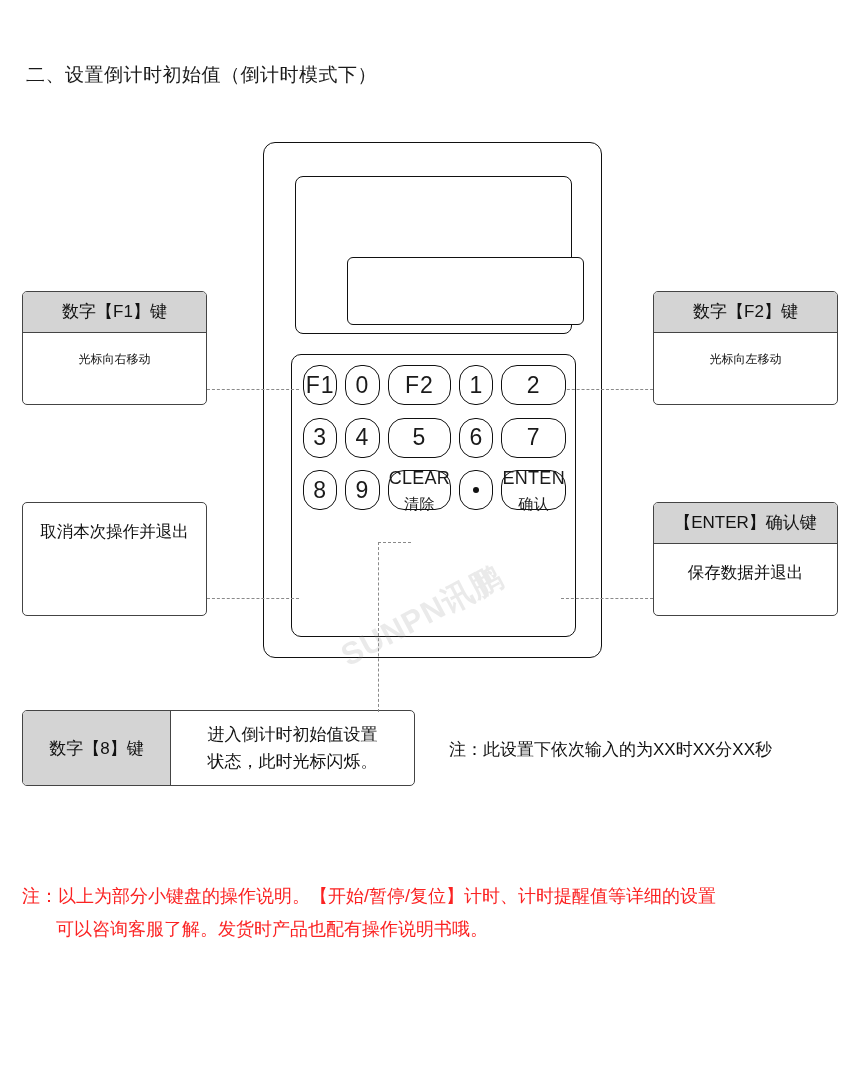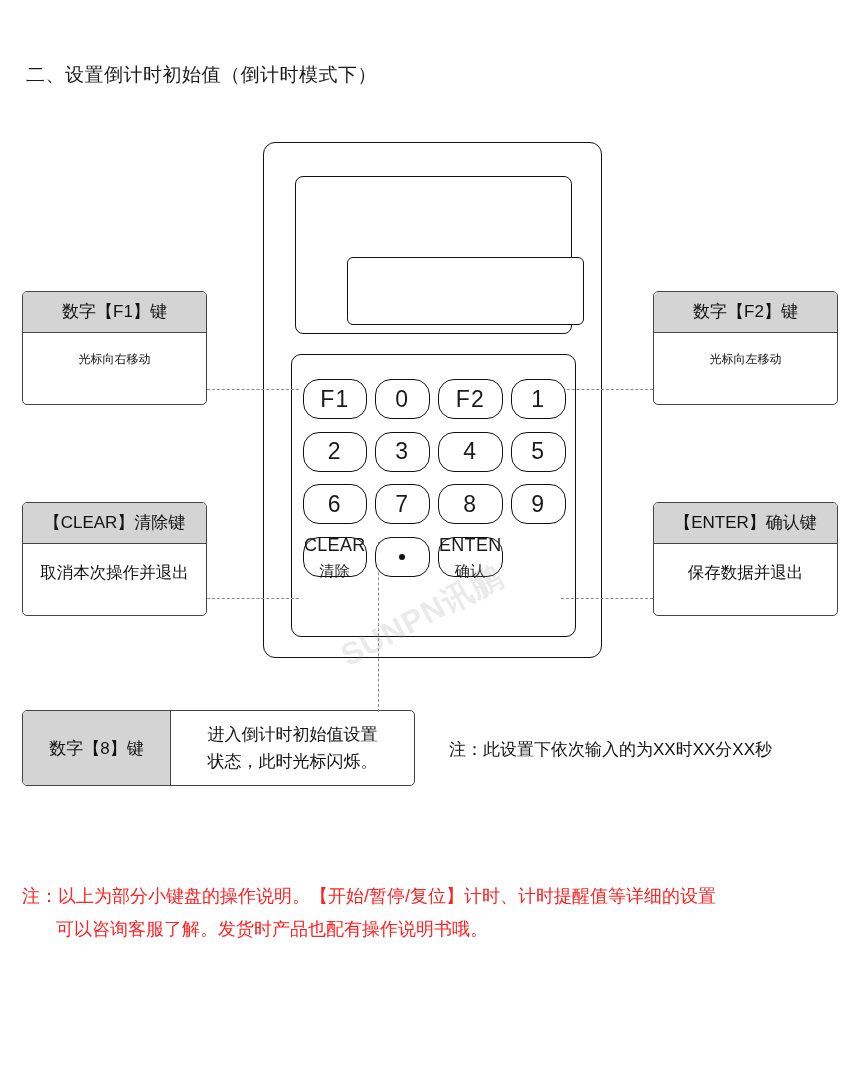--- a/index.html
+++ b/index.html
@@ -52,24 +52,24 @@
   .keyframe {
     position: absolute;
     left: 27px; top: 211px;
     width: 285px; height: 283px;
     border: 1.2px solid #111;
     border-radius: 10px;
     background: transparent;
   }
   .keygrid {
     position: absolute;
-    left: 11px; top: 20px;
+    left: 11px; top: 6px;
     width: 263px; height: 259px;
     display: grid;
-    grid-template-columns: repeat(4, 1fr);
+    grid-template-columns: repeat(5, 1fr);
     grid-template-rows: repeat(5, 1fr);
     column-gap: 8px;
     row-gap: 4px;
   }
   .key {
     border: 1.5px solid #111;
     border-radius: 16px;
     background: #fff;
     display: flex;
     flex-direction: column;
@@ -292,21 +292,20 @@
     <div class="head">数字【F1】键</div>
     <div class="body">光标向右移动</div>
   </div>
 
   <div class="callout" id="box-f2">
     <div class="head">数字【F2】键</div>
     <div class="body">光标向左移动</div>
   </div>
 
   <div class="callout" id="box-clear">
-    <div class="head">【CLEAR】清除键</div>
     <div class="body">取消本次操作并退出</div>
   </div>
 
   <div class="callout" id="box-enter">
     <div class="head">【ENTER】确认键</div>
     <div class="body">保存数据并退出</div>
   </div>
 
   <div id="box-eight">
     <div class="left">数字【8】键</div>

